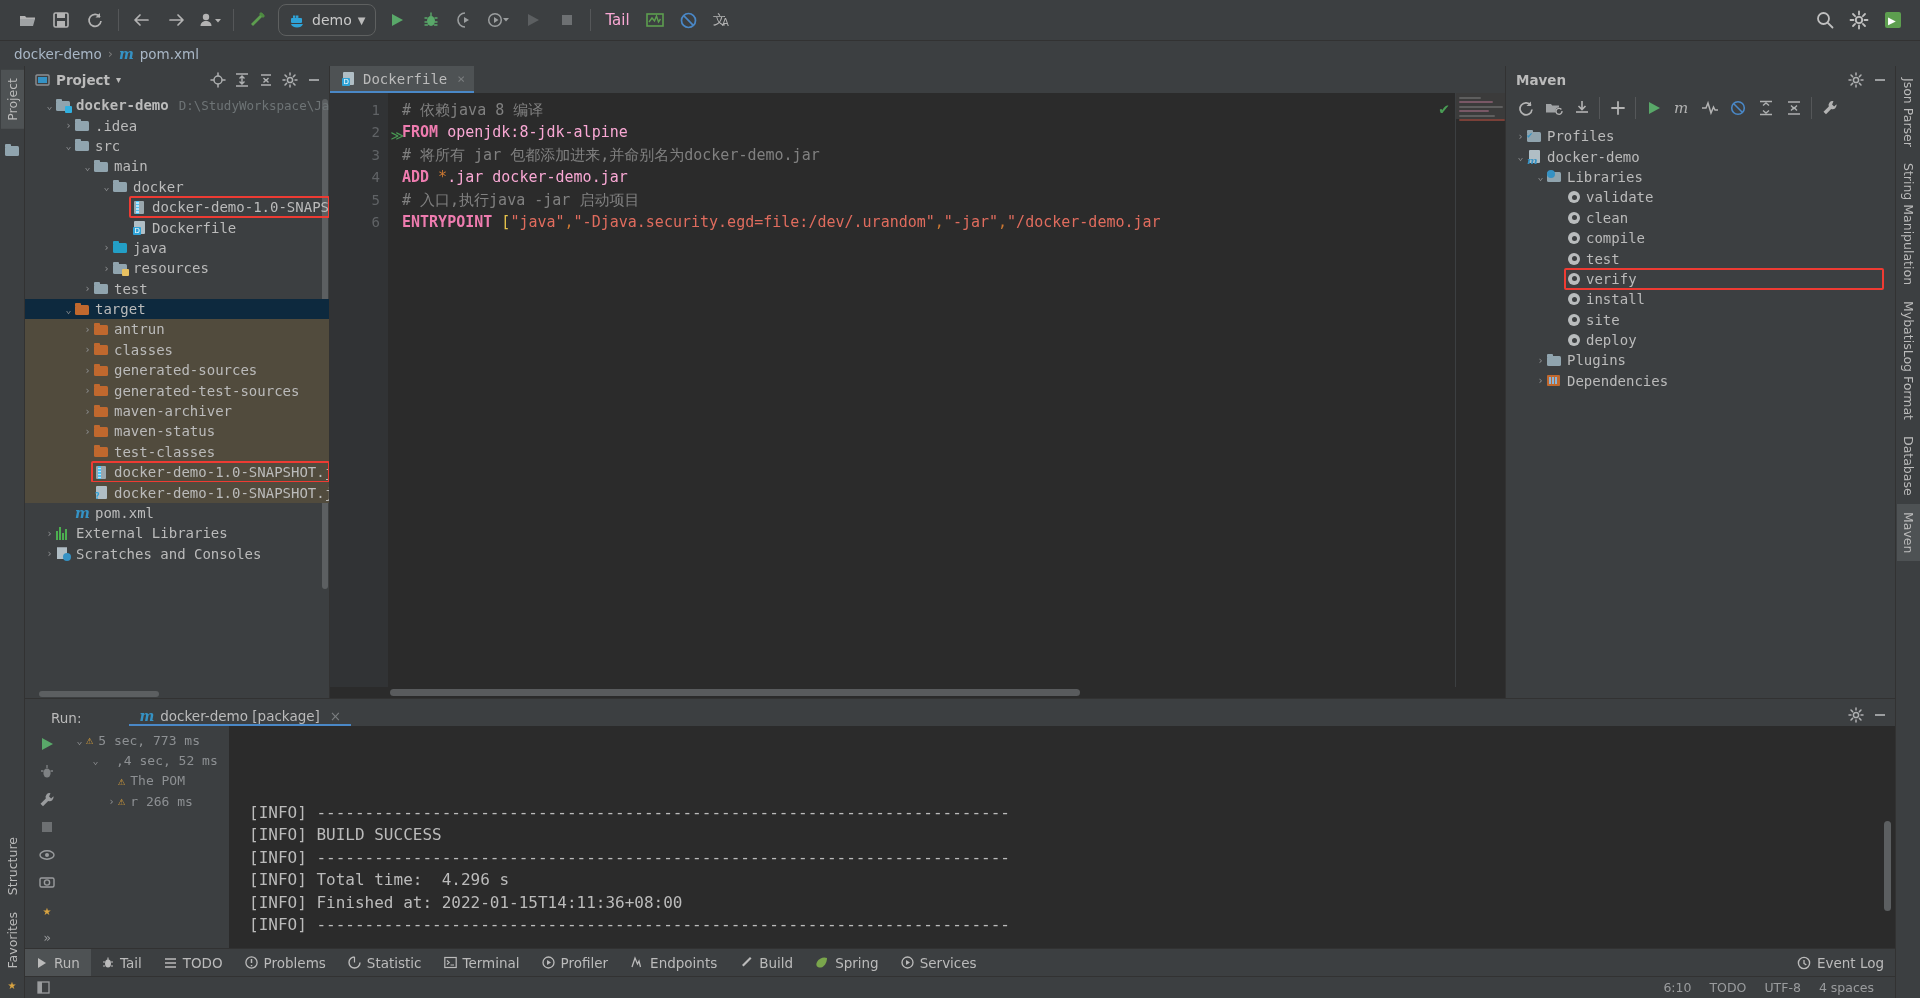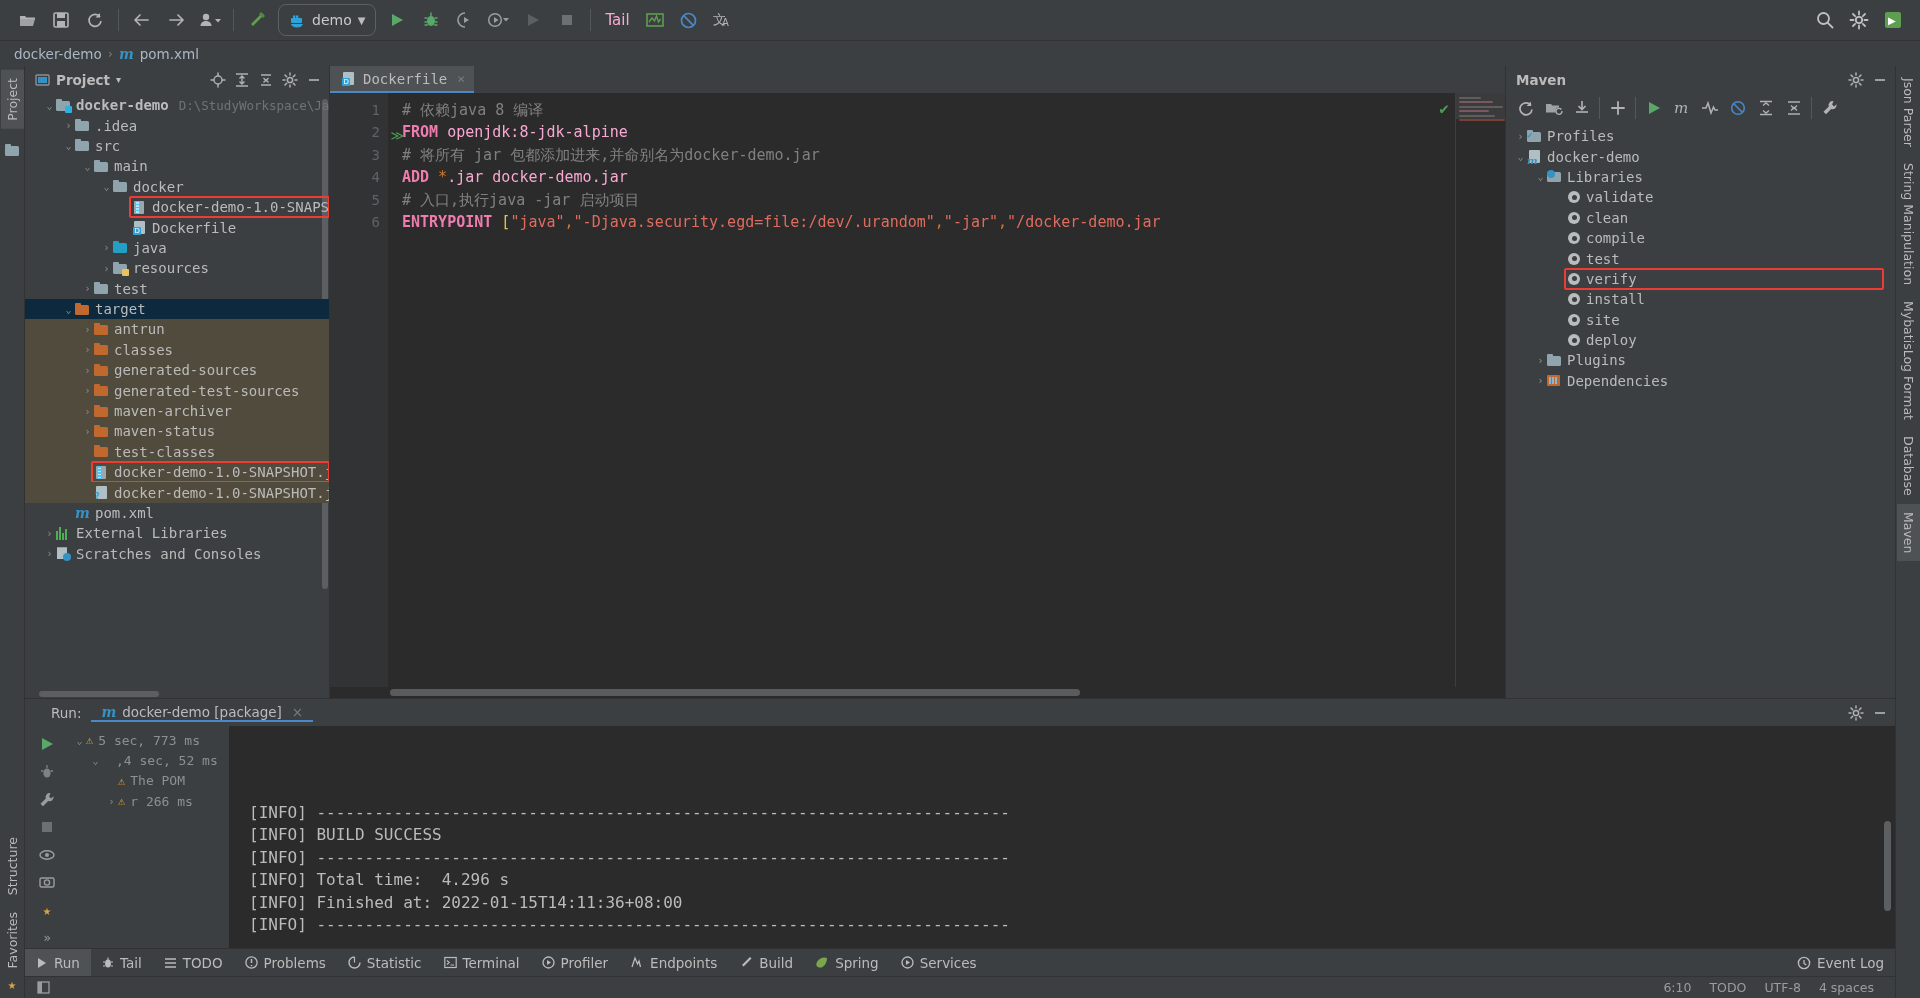--- a/index.html
+++ b/index.html
@@ -162,21 +162,21 @@
   .mvnprj:before{content:"";position:absolute;left:2px;top:1px;width:11px;height:13px;background:#b0bec5;border-radius:1px;}
   .mvnprj:after{content:"m";position:absolute;left:0px;bottom:-2px;font-size:10px;color:#3592c4;font-weight:bold;
      font-style:italic;font-family:"DejaVu Serif",serif;}
   .depico:before{content:"";position:absolute;left:0;top:2px;width:13px;height:11px;background:#c0682e;border-radius:1px;}
   .depico:after{content:"";position:absolute;left:2px;top:4px;width:9px;height:7px;
      background:repeating-linear-gradient(90deg,#8ab4d8 0 1.5px,transparent 1.5px 3px);}
 
   
   .runwin { height:250px; flex:0 0 250px; display:flex; flex-direction:column;
             background:#3c3f41; border-top:1px solid #323232;}
-  .runtabs { height:27px; display:flex; align-items:center; background:#3c3f41; flex:0 0 27px;}
+  .runtabs { height:27px; display:flex; align-items:flex-end; background:#3c3f41; flex:0 0 27px;gap:38px;}
   .run-label { display:flex; align-items:center; padding:0 10px 0 26px; font-size:13.5px;
                font-family:"DejaVu Sans", sans-serif; color:#bbbbbb;}
   .rtab { display:flex; align-items:center; gap:6px; padding:0 10px; font-size:13.5px;
           color:#bbbbbb; cursor:pointer; border-bottom:2px solid #4a88c7;
           font-family:"DejaVu Sans", sans-serif;}
   .rtab .x { color:#7b7e80; margin-left:4px; }
   .run-head-icons { margin-left:auto; display:flex; align-items:center; gap:2px; padding-right:4px;}
   .runbody { flex:1; display:flex; min-height:0; }
   .run-rail { width:44px; flex:0 0 44px; display:flex; flex-direction:column; align-items:center;
               gap:7px; padding-top:8px; background:#3c3f41; }

